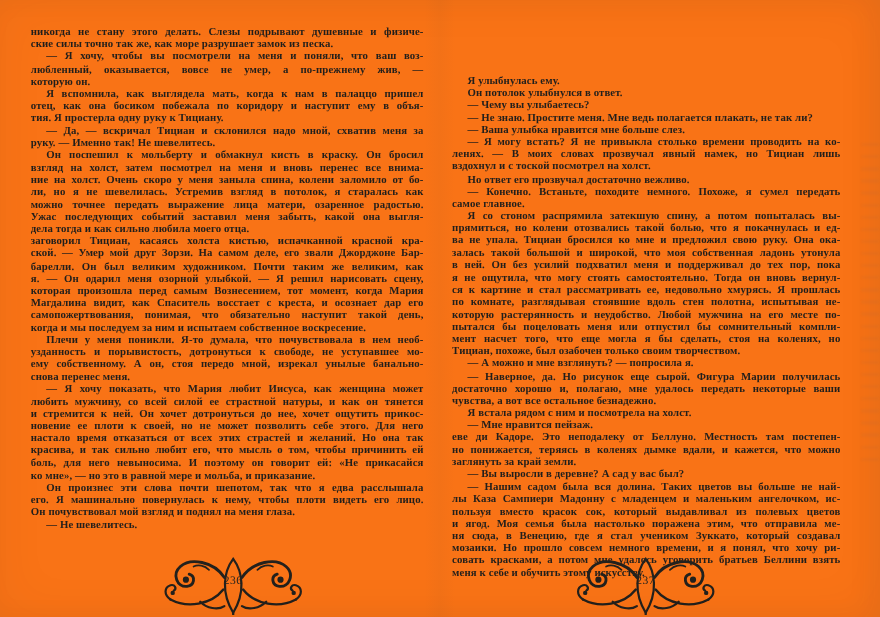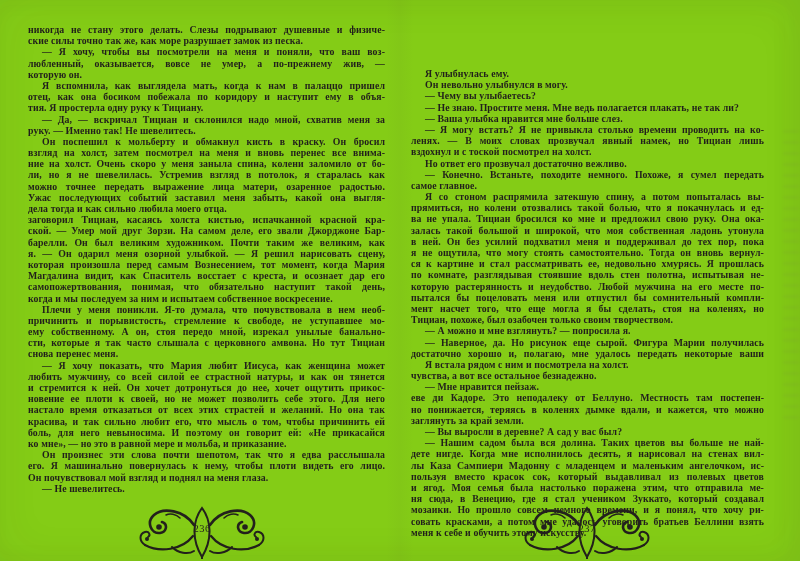--- a/index.html
+++ b/index.html
@@ -1,20 +1,20 @@
 <!DOCTYPE html>
 <html><head>
 <meta charset="utf-8">
 <style>
   html, body { margin: 0; padding: 0; background: #e8e6e1; }
   .spread {
     position: relative;
     width: 800px;
     height: 561px;
-    background: #84cc16;
+    background: #f97316;
     overflow: hidden;
     font-family: "Liberation Serif", "DejaVu Serif", serif;
     text-decoration: underline;
   }
   .spread::before {
     content: "";
     position: absolute; inset: 0;
     box-shadow: inset 0 0 46px rgba(60,55,45,0.06), inset -10px 0 22px rgba(60,55,45,0.05);
     pointer-events: none;
     z-index: 5;
@@ -50,21 +50,21 @@
     white-space: normal;
   }
   .line.ps { text-indent: 14px; }
   .line.pe { text-align-last: left; }
   .ornament {
     position: absolute;
     top: 506px;
     width: 140px;
     height: 53px;
   }
-  .ornament.left  { left: 132px; }
+  .ornament.left  { left: 142px; }
   .ornament.right { left: 517px; }
   .ornament svg { display: block; width: 140px; height: 53px; }
   .pagenum {
     position: absolute;
     left: 0; right: 0;
     top: 17px;
     text-align: center;
     font-size: 10.5px;
     font-weight: 400;
     color: #26241f;
@@ -99,41 +99,40 @@
       <div class="line pe">дела тогда и как сильно любила моего отца.</div>
       <div class="line">заговорил Тициан, касаясь холста кистью, испачканной красной кра-</div>
       <div class="line">ской. — Умер мой друг Зорзи. На самом деле, его звали Джорджоне Бар-</div>
       <div class="line">барелли. Он был великим художником. Почти таким же великим, как</div>
       <div class="line">я. — Он одарил меня озорной улыбкой. — Я решил нарисовать сцену,</div>
       <div class="line">которая произошла перед самым Вознесением, тот момент, когда Мария</div>
       <div class="line">Магдалина видит, как Спаситель восстает с креста, и осознает дар его</div>
       <div class="line">самопожертвования, понимая, что обязательно наступит такой день,</div>
       <div class="line pe">когда и мы последуем за ним и испытаем собственное воскресение.</div>
       <div class="line ps">Плечи у меня поникли. Я-то думала, что почувствовала в нем необ-</div>
-      <div class="line">причинить и порывистость, стремление к свободе, не уступавшее мо-</div>
+      <div class="line">узданность и порывистость, дотронуться к свободе, не уступавшее мо-</div>
       <div class="line">ему собственному. А он, стоя передо мной, изрекал унылые банально-</div>
-      <div class="line">сти, которые я так часто слышала с церковного амвона. Но тут Тициан</div>
       <div class="line pe">снова перенес меня.</div>
       <div class="line ps">— Я хочу показать, что Мария любит Иисуса, как женщина может</div>
       <div class="line">любить мужчину, со всей силой ее страстной натуры, и как он тянется</div>
       <div class="line">и стремится к ней. Он хочет дотронуться до нее, хочет ощутить прикос-</div>
       <div class="line">новение ее плоти к своей, но не может позволить себе этого. Для него</div>
       <div class="line">настало время отказаться от всех этих страстей и желаний. Но она так</div>
       <div class="line">красива, и так сильно любит его, что мысль о том, чтобы причинить ей</div>
       <div class="line">боль, для него невыносима. И поэтому он говорит ей: «Не прикасайся</div>
       <div class="line pe">ко мне», — но это в равной мере и мольба, и приказание.</div>
       <div class="line ps">Он произнес эти слова почти шепотом, так что я едва расслышала</div>
       <div class="line">его. Я машинально повернулась к нему, чтобы плоти видеть его лицо.</div>
       <div class="line pe">Он почувствовал мой взгляд и поднял на меня глаза.</div>
       <div class="line ps pe">— Не шевелитесь.</div>
     </div>
 
   <div class="text-block right">
       <div class="line ps pe">Я улыбнулась ему.</div>
-      <div class="line ps pe">Он невольно улыбнулся в могу.</div>
+      <div class="line ps pe">Он потолок улыбнулся в ответ.</div>
       <div class="line ps pe">— Чему вы улыбаетесь?</div>
       <div class="line ps pe">— Не знаю. Простите меня. Мне ведь полагается плакать, не так ли?</div>
       <div class="line ps pe">— Ваша улыбка нравится мне больше слез.</div>
       <div class="line ps">— Я могу встать? Я не привыкла столько времени проводить на ко-</div>
       <div class="line">ленях. — В моих словах прозвучал явный намек, но Тициан лишь</div>
       <div class="line pe">вздохнул и с тоской посмотрел на холст.</div>
       <div class="line ps pe">Но ответ его прозвучал достаточно вежливо.</div>
       <div class="line ps">— Конечно. Встаньте, походите немного. Похоже, я сумел передать</div>
       <div class="line pe">самое главное.</div>
       <div class="line ps">Я со стоном распрямила затекшую спину, а потом попыталась вы-</div>
@@ -144,29 +143,28 @@
       <div class="line">я не ощутила, что могу стоять самостоятельно. Тогда он вновь вернул-</div>
       <div class="line">ся к картине и стал рассматривать ее, недовольно хмурясь. Я прошлась</div>
       <div class="line">по комнате, разглядывая стоявшие вдоль стен полотна, испытывая не-</div>
       <div class="line">которую растерянность и неудобство. Любой мужчина на его месте по-</div>
       <div class="line">пытался бы поцеловать меня или отпустил бы сомнительный компли-</div>
       <div class="line">мент насчет того, что еще могла я бы сделать, стоя на коленях, но</div>
       <div class="line pe">Тициан, похоже, был озабочен только своим творчеством.</div>
       <div class="line ps pe">— А можно и мне взглянуть? — попросила я.</div>
       <div class="line ps">— Наверное, да. Но рисунок еще сырой. Фигура Марии получилась</div>
       <div class="line">достаточно хорошо и, полагаю, мне удалось передать некоторые ваши</div>
+      <div class="line pe">чувства, а вот все остальное безнадежно.</div>
       <div class="line ps pe">Я встала рядом с ним и посмотрела на холст.</div>
-      <div class="line pe">чувства, а вот все остальное безнадежно.</div>
       <div class="line ps pe">— Мне нравится пейзаж.</div>
       <div class="line">еве ди Кадоре. Это неподалеку от Беллуно. Местность там постепен-</div>
       <div class="line">но понижается, теряясь в коленях дымке вдали, и кажется, что можно</div>
       <div class="line pe">заглянуть за край земли.</div>
       <div class="line ps pe">— Вы выросли в деревне? А сад у вас был?</div>
       <div class="line ps">— Нашим садом была вся долина. Таких цветов вы больше не най-</div>
-      <div class="line">дете нигде. Когда мне исполнилось десять, я нарисовал на стенах вил-</div>
       <div class="line">лы Каза Сампиери Мадонну с младенцем и маленьким ангелочком, ис-</div>
       <div class="line">пользуя вместо красок сок, который выдавливал из полевых цветов</div>
       <div class="line">и ягод. Моя семья была настолько поражена этим, что отправила ме-</div>
       <div class="line">ня сюда, в Венецию, где я стал учеником Зуккато, который создавал</div>
       <div class="line">мозаики. Но прошло совсем немного времени, и я понял, что хочу ри-</div>
       <div class="line">совать красками, а потом мне удалось уговорить братьев Беллини взять</div>
       <div class="line pe">меня к себе и обучить этому искусству.</div>
     </div>
 
   <div class="ornament left">

